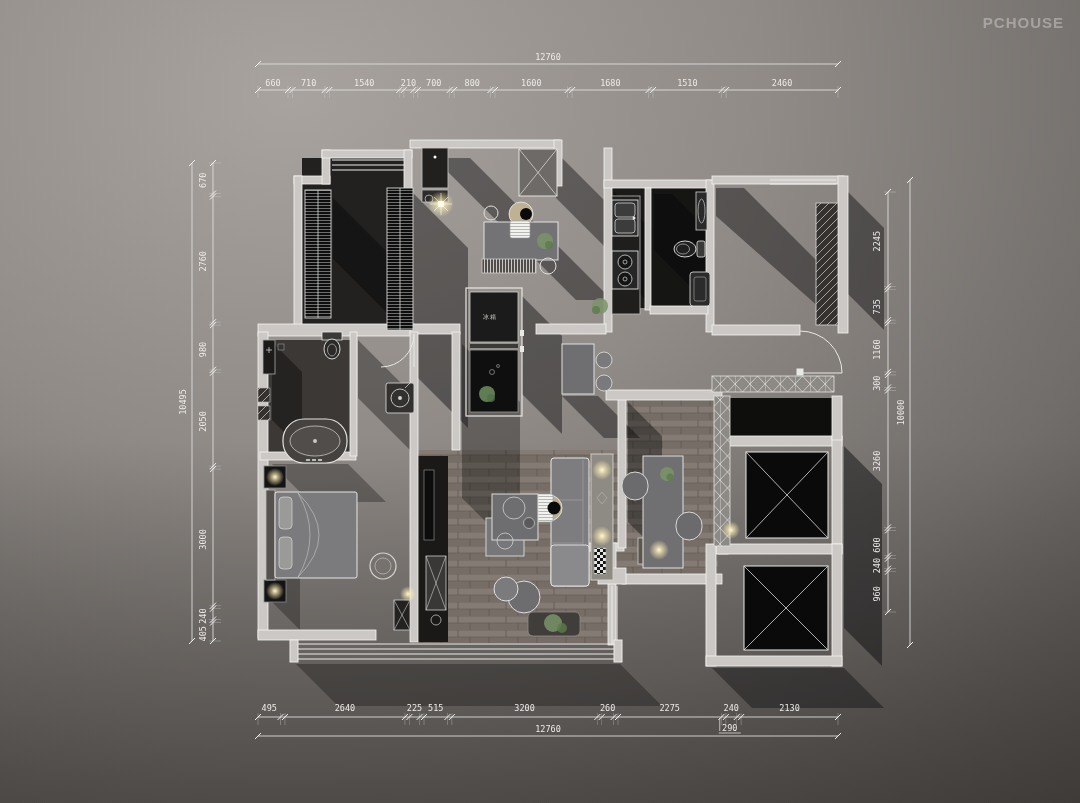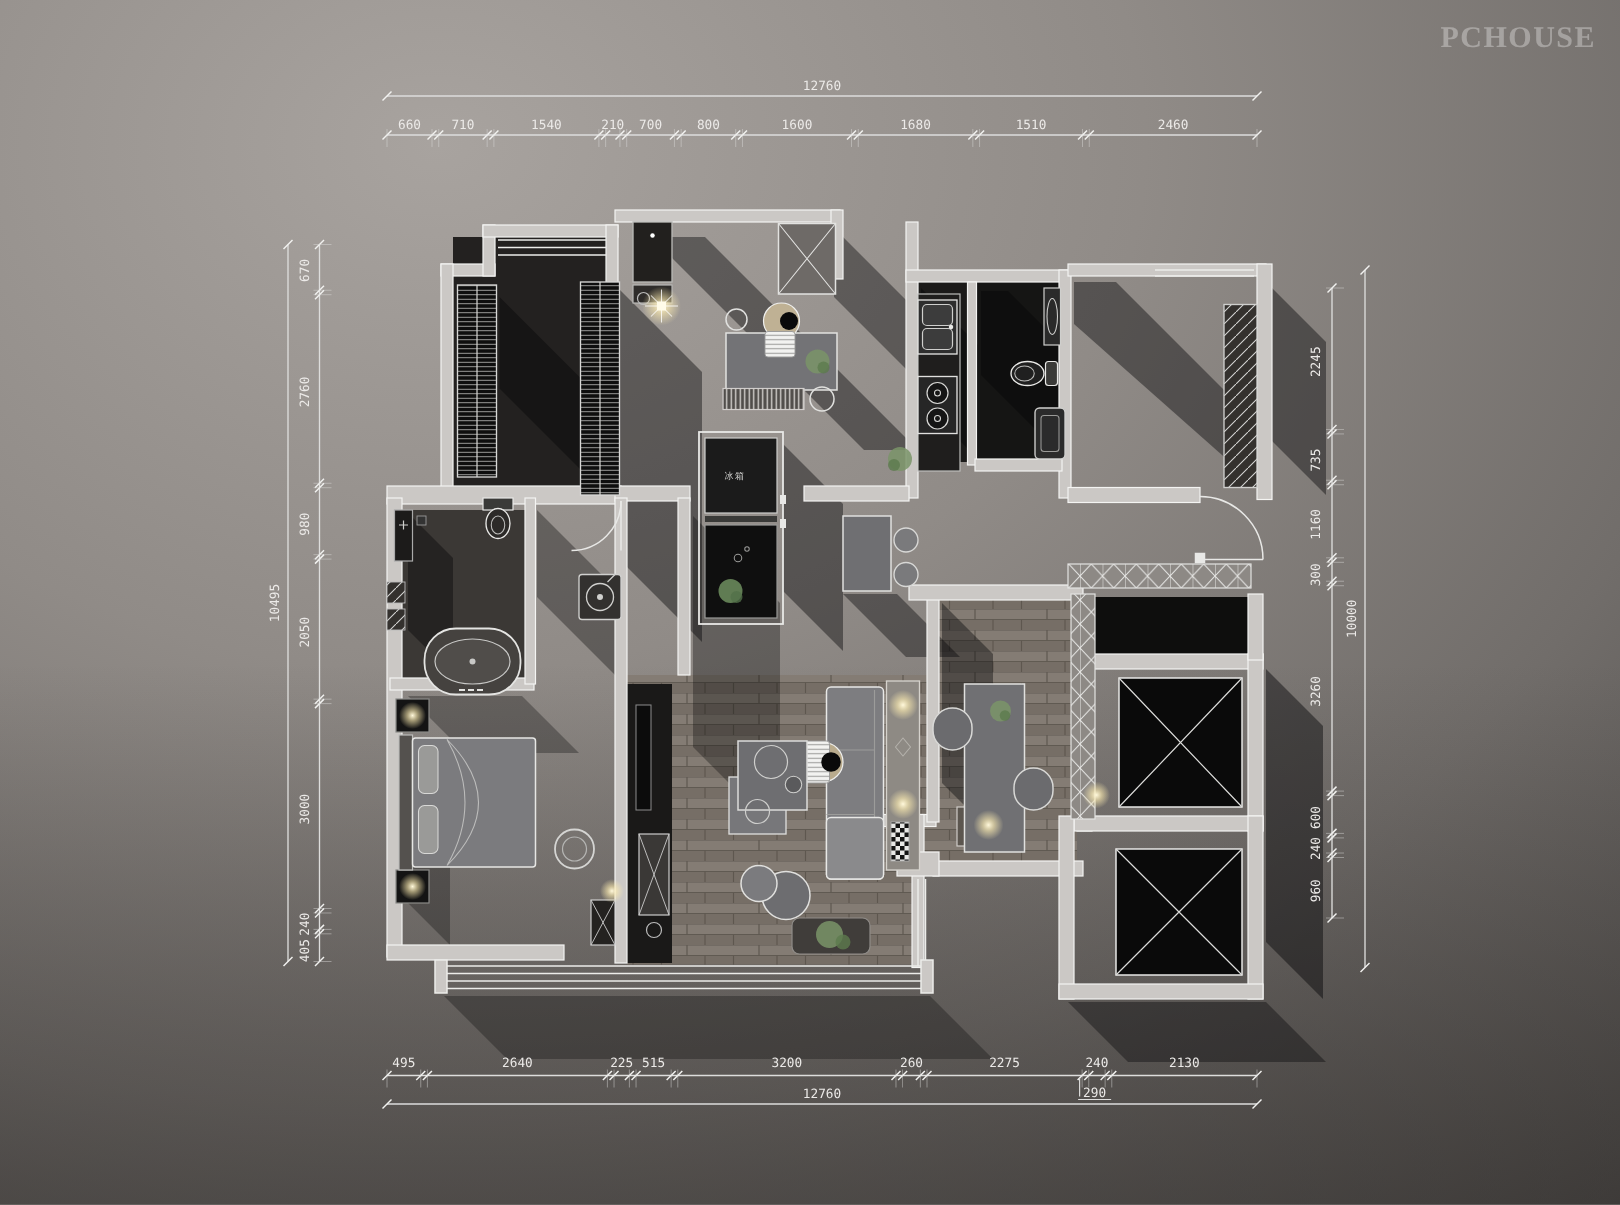--- a/index.html
+++ b/index.html
@@ -1,20 +1,20 @@
 <!DOCTYPE html>
 <html><head>
 <meta charset="utf-8">
 <style>
   html,body{margin:0;padding:0;background:#6f6b68;}
   .stage{position:relative;width:1080px;height:803px;overflow:hidden;
          font-family:"DejaVu Sans","Liberation Sans",sans-serif;}
   .stage svg{position:absolute;left:0;top:0;}
-  .watermark{position:absolute;top:14px;right:16px;font-family:Liberation Serif, serif;
-             font-weight:bold;font-size:20px;letter-spacing:1px;color:rgba(255,255,255,0.32);}
+  .watermark{position:absolute;top:14px;right:16px;font-family:Liberation Sans, sans-serif;
+             font-weight:bold;font-size:15px;letter-spacing:1px;color:rgba(255,255,255,0.32);}
   text{font-family:"DejaVu Sans Mono","Liberation Mono",monospace;fill:#eceae8;}
   .dim-label{font-size:8.5px;}
   .fridge-label{font-size:6px;fill:#d8d8d6;letter-spacing:1px;}
 </style>
 </head>
 <body>
 
 <div class="stage">
 <svg width="1080" height="803" viewBox="0 0 1080 803">
   <defs>

